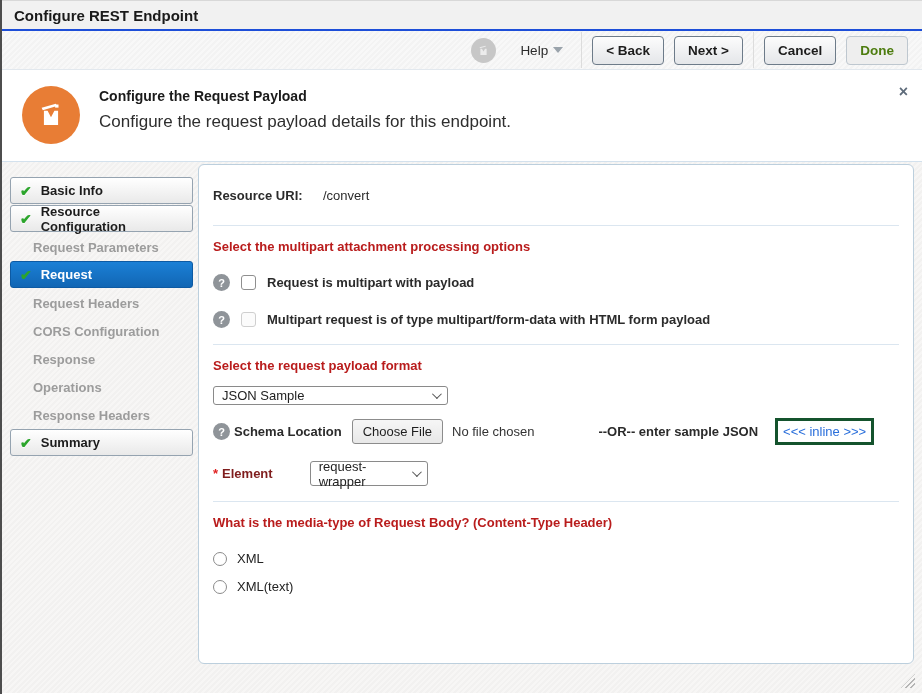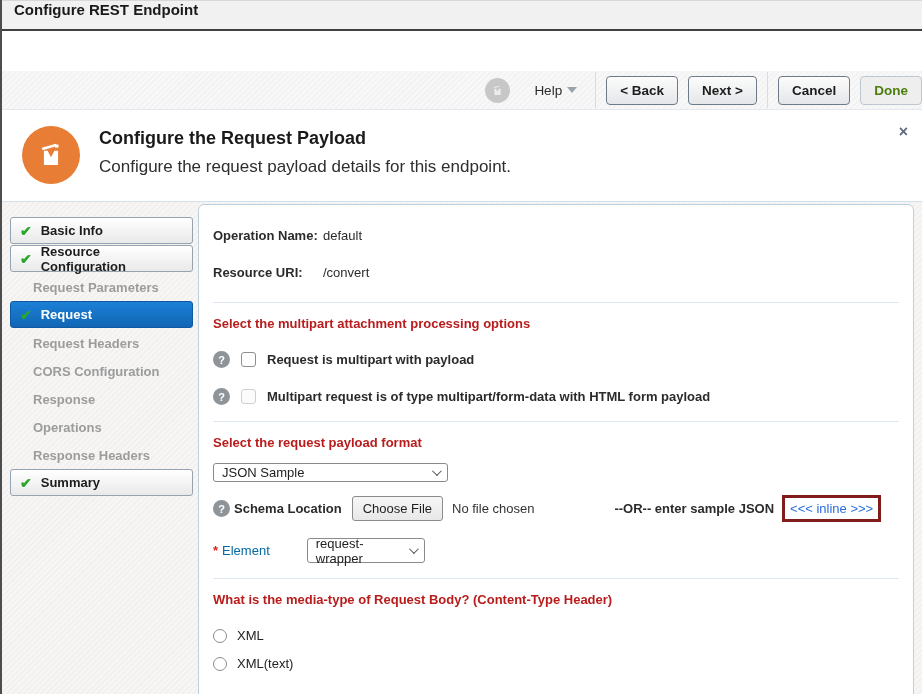--- a/index.html
+++ b/index.html
@@ -4,49 +4,49 @@
 <style>
   * { box-sizing: border-box; margin: 0; padding: 0; }
   html,body { width: 922px; height: 694px; overflow: hidden; }
   body { font-family: "Liberation Sans", sans-serif; background: #fff; }
 
   .window { position: relative; width: 922px; height: 694px;
             border-left: 2px solid #4d4d4d; background: #fff; }
 
   
   .titlebar { height: 31px; background: #f1f1f1; border-top: 1px solid #d8d8d8;
-              border-bottom: 2px solid #404040; display: flex; align-items: flex-start;
+              border-bottom: 2px solid #1d4ed8; display: flex; align-items: center;
               padding-left: 12px; }
   .titlebar .title { font-size: 15px; font-weight: bold; color: #1a1a1a; }
 
   
   .toolbar { height: 39px;
              background: repeating-linear-gradient(315deg, #f8f8f8 0 2px, #f3f3f3 2px 4px);
              border-bottom: 1px solid #e2e8ee;
              display: flex; align-items: center; justify-content: flex-end;
-             gap: 10px; padding-right: 0; margin-top: 40px; }
+             gap: 10px; padding-right: 14px; }
   .avatar { width: 25px; height: 25px; border-radius: 50%; background: #c7c7c7;
             display: flex; align-items: center; justify-content: center; }
   .help { display: flex; align-items: center; gap: 5px; font-size: 13.5px; color: #2b2b2b;
           margin: 0 8px 0 14px; cursor: default; }
   .help .caret { width: 0; height: 0; border-left: 5px solid transparent;
                  border-right: 5px solid transparent; border-top: 6px solid #9aa3ab; }
   .tb-sep { width: 1px; height: 36px; background: #dcdcdc; }
   .btn { font-size: 13.5px; font-weight: bold; color: #1c1c1c;
          background: linear-gradient(#fcfcfc, #e4e6e9); border: 1px solid #6d7b89;
          border-radius: 4px; padding: 6px 13px; cursor: pointer; }
   .btn.disabled { color: #4d7c0f; background: #eeeeee; border-color: #bec7cf; }
 
   
   .headerband { position: relative; height: 92px; background: #fff;
                 border-bottom: 1px solid #d3e1ed; display: flex; padding: 16px 0 0 20px; }
   .bigicon { width: 58px; height: 58px; border-radius: 50%; background: #e87d35;
              display: flex; align-items: center; justify-content: center; flex: none; }
   .headtexts { margin-left: 19px; padding-top: 2px; }
-  .headtexts .h1 { font-size: 18px; font-weight: bold; color: #1a1a1a; margin-bottom: 8px; }
+  .headtexts .h1 { font-size: 14px; font-weight: bold; color: #1a1a1a; margin-bottom: 8px; }
   .headtexts .h2 { font-size: 17px; color: #2e2e2e; }
   .close-x { position: absolute; top: 14px; right: 14px; font-size: 16px; font-weight: bold;
              color: #5f6c7b; cursor: pointer; line-height: 1; }
 
   
   .bodyarea { position: relative; height: 531px;
               background: repeating-linear-gradient(315deg, #f7f6f5 0 2px, #f2f1f0 2px 4px); }
 
   
   .sidebar { position: absolute; left: 8px; top: 15px; width: 183px; }
@@ -87,28 +87,28 @@
             background: #fff; border: 1px solid #8a8a8a; border-radius: 3px;
             font-size: 13px; color: #222; padding: 0 8px; cursor: pointer; }
   .chev { width: 7px; height: 7px; border-right: 1.5px solid #555;
           border-bottom: 1.5px solid #555; transform: rotate(45deg) translateY(-2px); }
 
   .schemarow { display: flex; align-items: center; font-size: 13px; }
   .file-btn { background: linear-gradient(#f6f6f6, #e8e8e8); border: 1px solid #8c8c8c;
               border-radius: 3px; font-size: 13px; color: #1f1f1f; padding: 4px 10px;
               cursor: pointer; }
   .filestatus { color: #333; margin-left: 9px; }
-  .ortext { font-weight: bold; color: #2b2b2b; margin-left: 80px; }
-  .inlinebox { display: inline-block; border: 3px solid #7f1d1d; padding: 3px 5px;
-               margin-left: 8px; }
+  .ortext { font-weight: bold; color: #2b2b2b; margin-left: 64px; }
+  .inlinebox { display: inline-block; border: 3px solid #14532d; padding: 3px 5px;
+               margin-left: 17px; }
   .inlinelink { color: #2a6fdb; font-size: 13px; text-decoration: none; cursor: pointer; }
 
   .elemrow { display: flex; align-items: center; font-size: 13px; }
   .req-star { color: #e02020; font-weight: bold; margin-right: 4px; }
-  .elemlabel { font-weight: normal; color: #0369a1; }
+  .elemlabel { font-weight: bold; color: #7f1d1d; }
 
   .radiorow { display: flex; align-items: center; gap: 10px; font-size: 13px; color: #222; }
   .radio { width: 14px; height: 14px; border: 1px solid #8b8b8b; border-radius: 50%;
            background: #fff; flex: none; cursor: pointer; }
 
   .grip { position: absolute; right: 7px; bottom: 5px; width: 14px; height: 14px;
           background: repeating-linear-gradient(135deg, transparent 0 2px, #b5b5b5 2px 3.5px);
           clip-path: polygon(100% 0, 100% 100%, 0 100%); cursor: nwse-resize; }
 </style>
 </head>
@@ -189,24 +189,20 @@
       </div>
       <div class="side-btn">
         <span class="check">✔</span>
         <span>Summary</span>
       </div>
     </div>
 
     <div class="panel">
 
       <div class="kvrow" style="margin-bottom:22px;">
-        <span class="k">Operation Name:</span>
-        <span class="v">default</span>
-      </div>
-      <div class="kvrow" style="margin-bottom:22px;">
         <span class="k">Resource URI:</span>
         <span class="v">/convert</span>
       </div>
 
       <hr class="divider">
 
       <div class="secthead" style="margin:13px 0 20px 0;">Select the multipart attachment processing options</div>
 
       <div class="optrow" style="margin-bottom:20px;">
         <span class="qicon">?</span>

